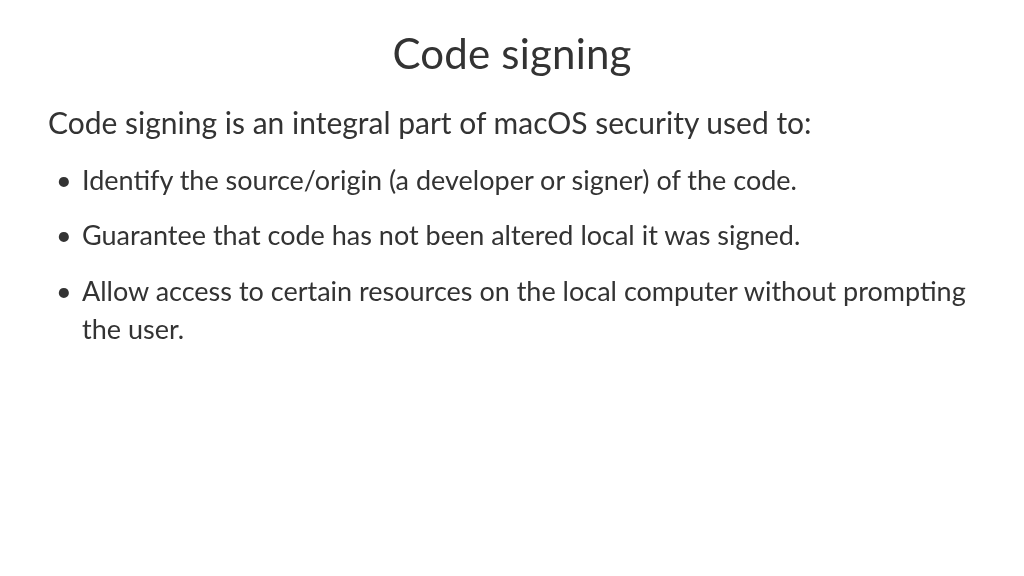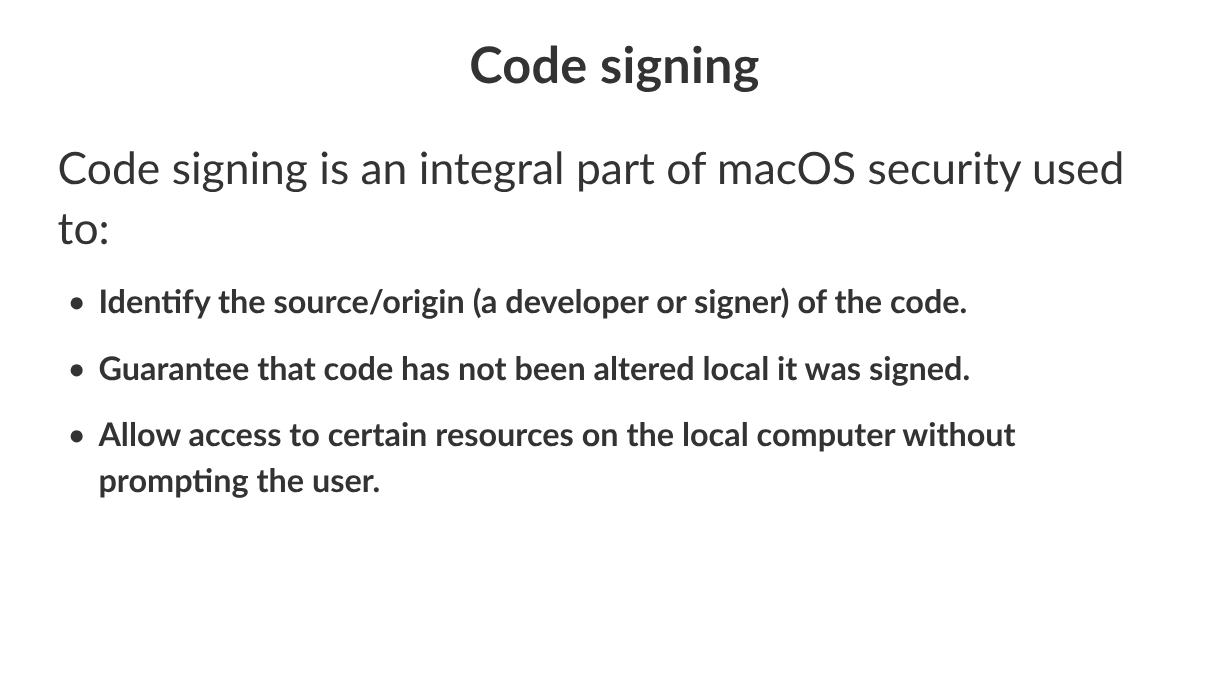--- a/index.html
+++ b/index.html
@@ -12,27 +12,27 @@
       height: 576px;
       background: #ffffff;
       font-family: "Lato", "Helvetica Neue", Helvetica, Arial, sans-serif;
       color: #333333;
       padding: 28px 48px 0 48px;
       overflow: hidden;
     }
     .title {
       text-align: center;
       font-size: 42px;
-      font-weight: 700;
+      font-weight: 400;
       color: #333333;
-      margin-bottom: 36px;
+      margin-bottom: 24px;
       letter-spacing: 0.2px;
     }
     .intro {
-      font-size: 37px;
+      font-size: 30px;
       font-weight: 400;
       color: #333333;
       margin-bottom: 18px;
       line-height: 1.35;
     }
     .bullet-list {
       list-style: none;
       padding-left: 6px;
     }
     .bullet-item {
@@ -47,21 +47,20 @@
     .bullet-marker {
       flex: 0 0 auto;
       width: 28px;
       text-align: left;
       padding-left: 2px;
       font-size: 27px;
       line-height: 1.4;
     }
     .bullet-text {
       flex: 1 1 auto;
-      font-weight: bold;
     }
   </style>
 </head>
 <body>
 
 <h1 class="title">Code signing</h1>
 
 <p class="intro">Code signing is an integral part of macOS security used to:</p>
 
 <ul class="bullet-list">

